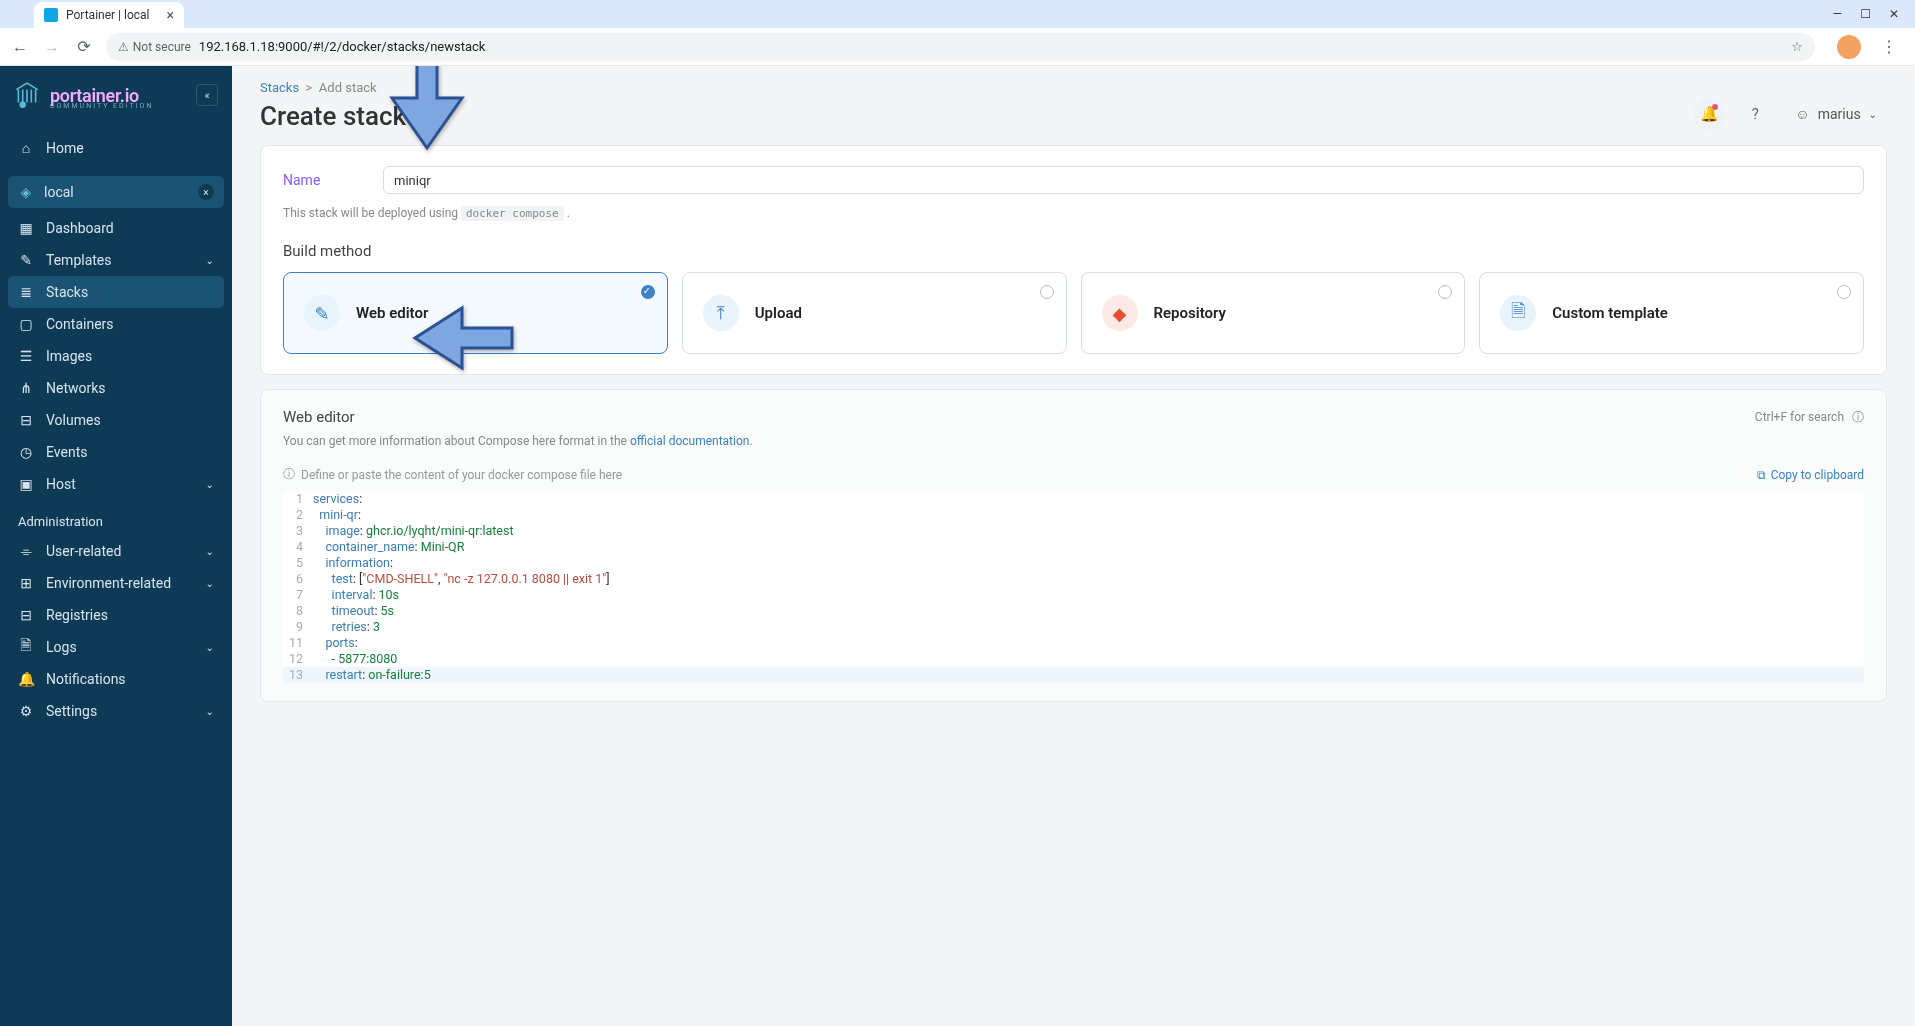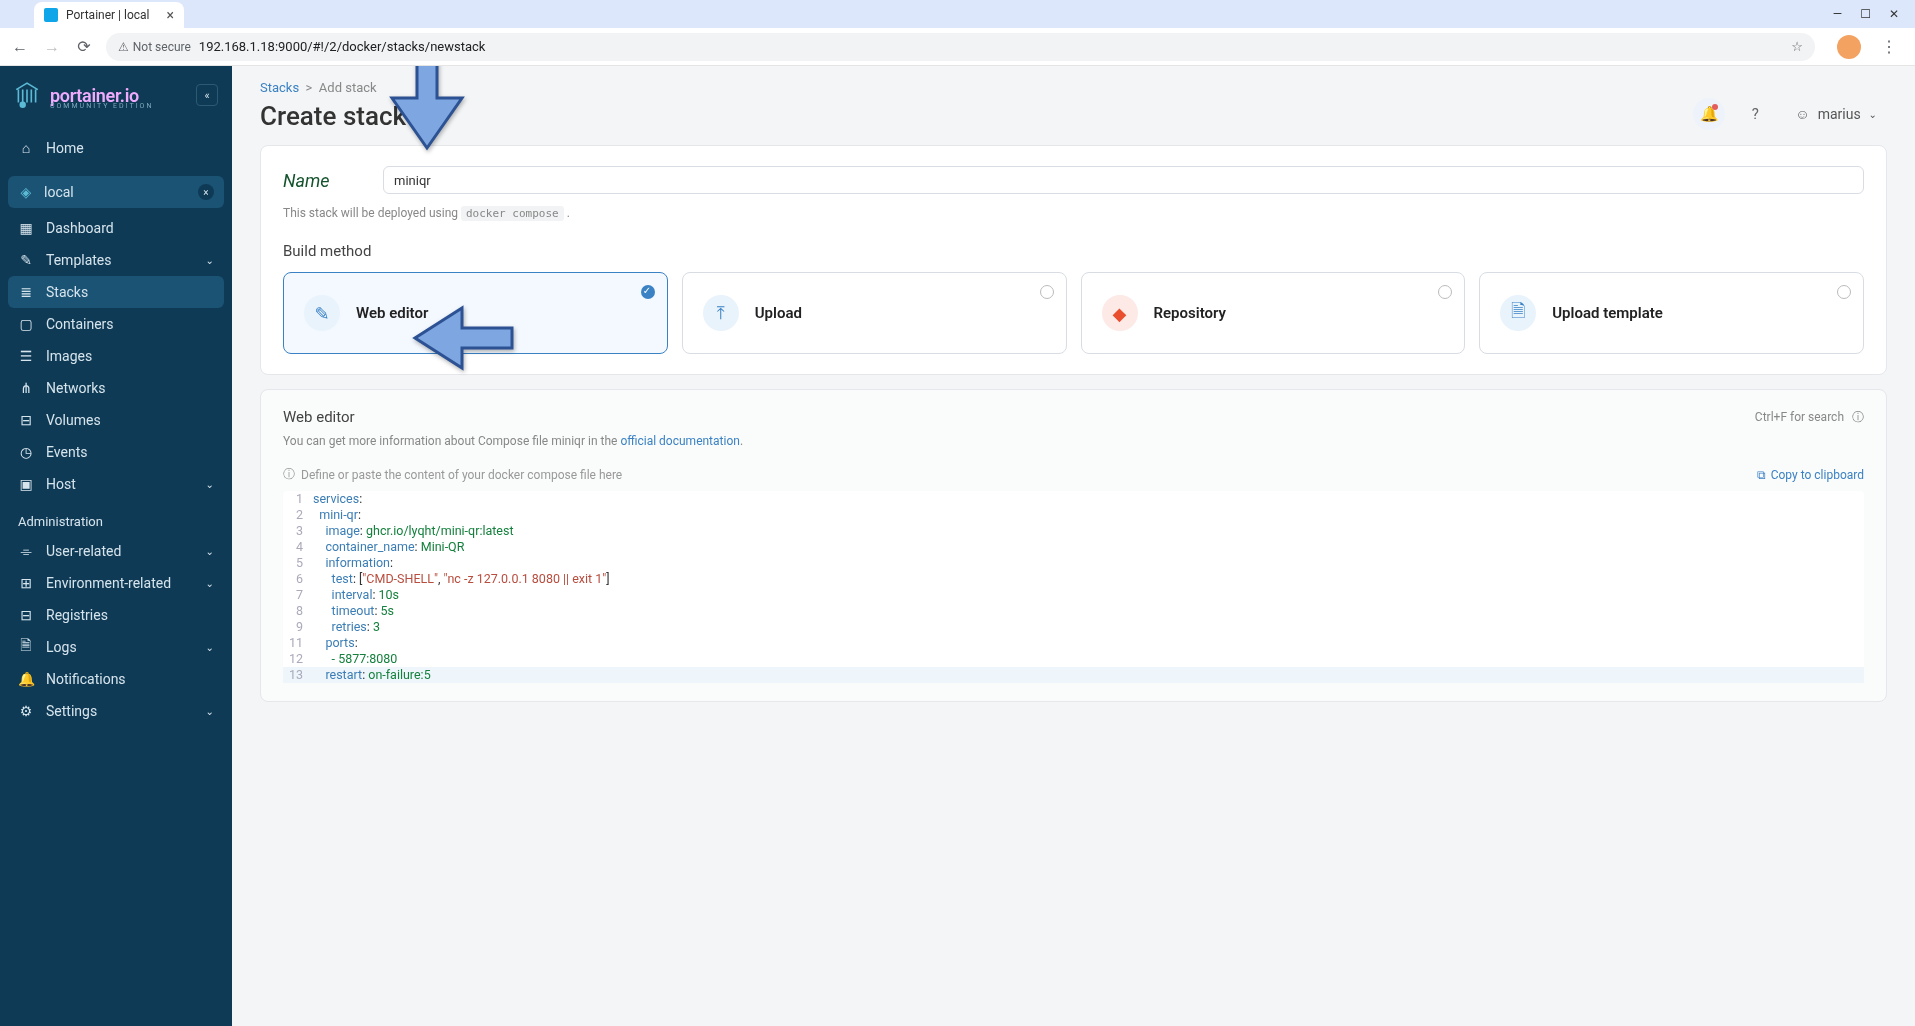--- a/index.html
+++ b/index.html
@@ -48,21 +48,21 @@
 .breadcrumb a { color: #3b82c4; text-decoration: none; }
 .page-title { font-size: 26px; font-weight: 500; color: #333; margin-top: 6px; display: flex; align-items: center; gap: 10px; }
 .title-actions { margin-left: auto; display: flex; align-items: center; gap: 14px; margin-top: 18px; }
 .icon-btn { width: 32px; height: 32px; border-radius: 50%; display: flex; align-items: center; justify-content: center; color: #666; font-size: 15px; }
 .icon-btn.badged { background: #eef3fb; position: relative; }
 .icon-btn.badged::after { content: ''; position: absolute; top: 6px; right: 7px; width: 6px; height: 6px; background: #e35d5d; border-radius: 50%; }
 .user-chip { display: flex; align-items: center; gap: 8px; color: #555; font-size: 14px; padding: 4px 10px; border-radius: 6px; }
 
 .panel { margin: 14px 28px; background: #fff; border: 1px solid #e5e7eb; border-radius: 8px; padding: 20px 22px; }
 .form-row { display: flex; align-items: center; gap: 30px; }
-.form-label { width: 70px; font-size: 18px; color: #14532d; font-style: italic; }
+.form-label { width: 70px; font-size: 14px; color: #8b5cf6; }
 .text-input { flex: 1; height: 28px; border: 1px solid #d8dde3; border-radius: 6px; padding: 0 10px; font-size: 13px; color: #333; }
 .help-text { font-size: 12px; color: #888; margin-top: 12px; }
 .help-text code { background: #f1f3f4; padding: 1px 5px; border-radius: 3px; font-family: monospace; font-size: 11px; }
 
 .section-title { font-size: 15px; color: #444; margin: 22px 0 12px; }
 .method-grid { display: grid; grid-template-columns: repeat(4, 1fr); gap: 14px; }
 .method-card { border: 1px solid #d8dde3; border-radius: 8px; padding: 22px 20px; display: flex; align-items: center; gap: 16px; cursor: pointer; position: relative; }
 .method-card.selected { border-color: #3b82c4; background: #f4f9ff; }
 .method-card .radio { position: absolute; top: 12px; right: 12px; width: 14px; height: 14px; border: 1.5px solid #bbb; border-radius: 50%; }
 .method-card.selected .radio { border: none; background: #3b82c4; }
@@ -272,35 +272,35 @@
           <div class="method-label">Upload</div>
         </div>
         <div class="method-card">
           <span class="radio"></span>
           <div class="method-icon git">◆</div>
           <div class="method-label">Repository</div>
         </div>
         <div class="method-card">
           <span class="radio"></span>
           <div class="method-icon">🗎</div>
-          <div class="method-label">Upload template</div>
+          <div class="method-label">Custom template</div>
         </div>
       </div>
     </div>
 
     <div class="editor-panel">
       <div class="editor-head">
         <div class="editor-title">Web editor</div>
         <div class="editor-hint">
           <span>Ctrl+F for search</span>
           <span>ⓘ</span>
         </div>
       </div>
       <div class="editor-desc">
-        <span>You can get more information about Compose file miniqr in the </span><a>official documentation</a>.
+        <span>You can get more information about Compose here format in the </span><a>official documentation</a>.
       </div>
       <div class="editor-toolbar">
         <div class="placeholder-hint">
           <span>ⓘ</span>
           <span>Define or paste the content of your docker compose file here</span>
         </div>
         <div class="copy-link">
           <span>⧉</span>
           <span>Copy to clipboard</span>
         </div>

